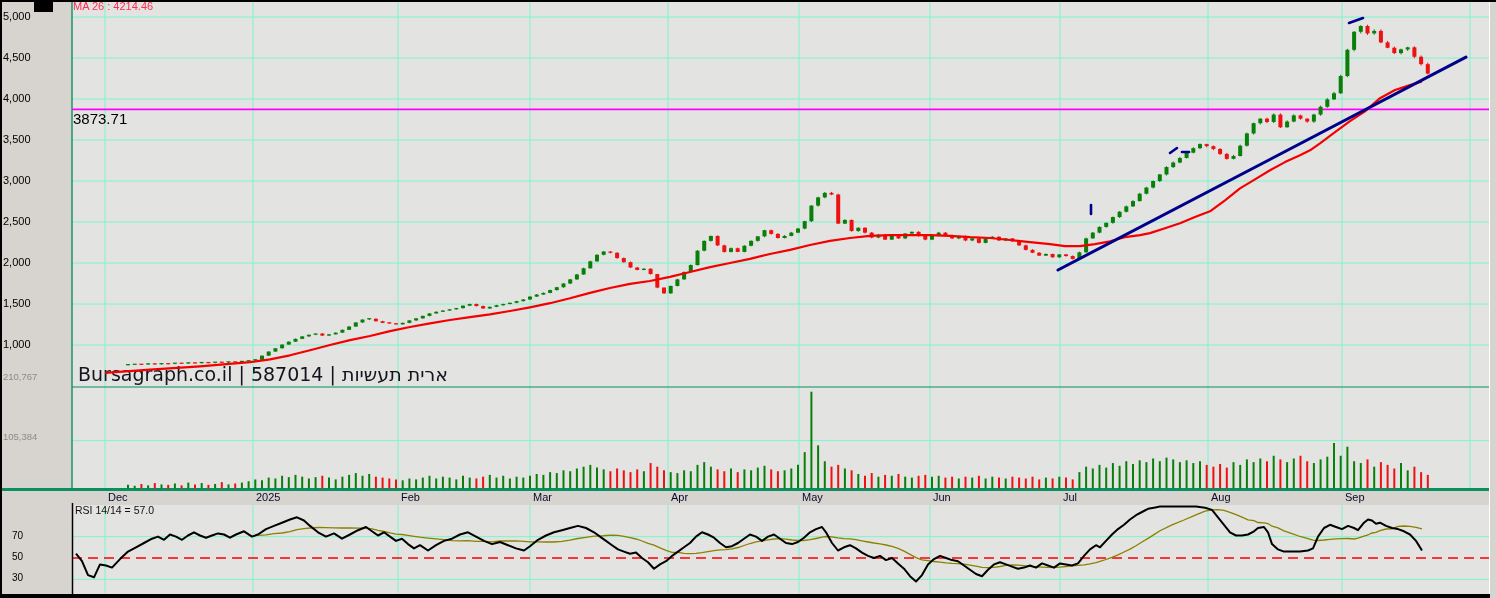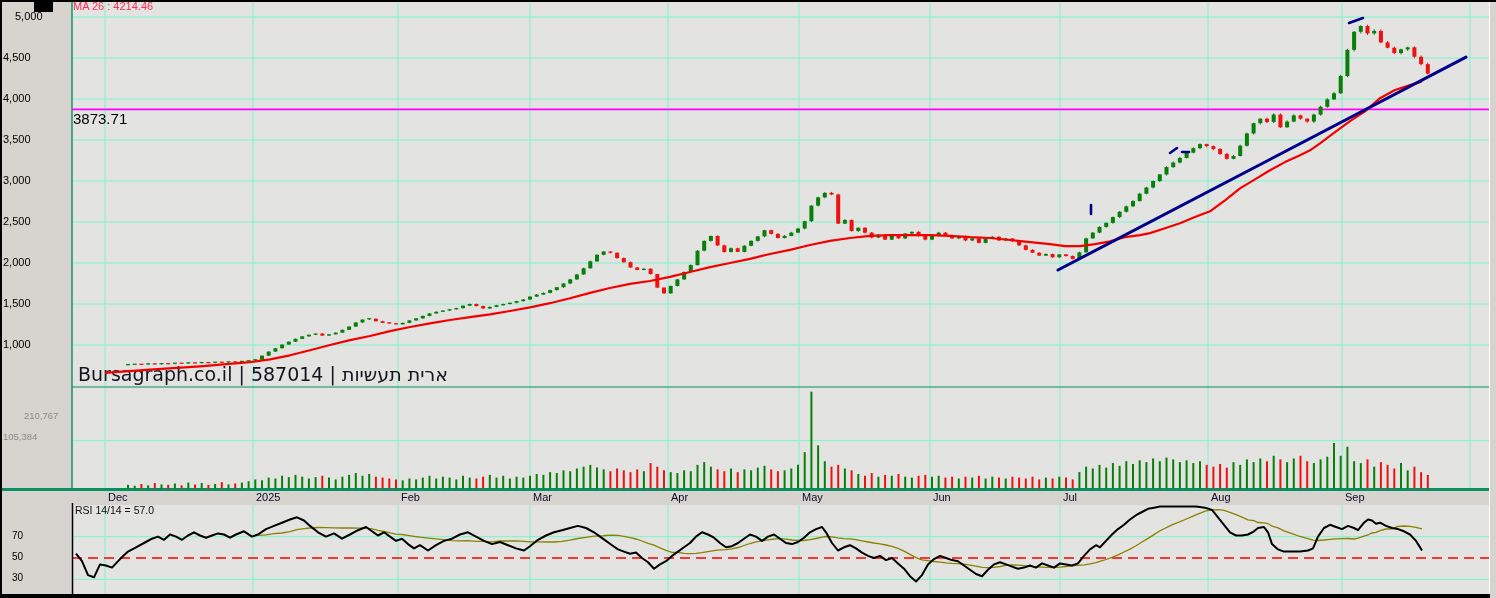--- a/index.html
+++ b/index.html
@@ -662,32 +662,32 @@
       <path d="M258 535.4 L 266 534.8 L 274 533.7 L 282 533.0 L 290 531.7 L 297 529.7 L 304 528.7 L 310 528.0 L 318 527.5 L 326 527.7 L 334 527.9 L 342 528.0 L 350 528.0 L 358 528.1 L 366 528.2 L 372 528.9 L 378 530.3 L 384 531.5 L 390 532.9 L 396 534.1 L 402 534.5 L 408 535.4 L 414 536.3 L 420 537.2 L 428 538.1 L 436 538.9 L 444 539.7 L 452 540.6 L 460 540.9 L 468 540.6 L 476 541.3 L 484 541.3 L 492 541.8 L 500 541.0 L 508 541.0 L 516 540.8 L 524 541.3 L 530 541.8 L 538 541.9 L 546 542.0 L 554 542.0 L 562 541.4 L 570 540.2 L 578 538.5 L 586 537.3 L 594 536.1 L 600 536.2 L 606 535.5 L 612 535.1 L 618 535.4 L 624 536.3 L 630 537.7 L 636 539.0 L 642 541.0 L 648 543.4 L 654 545.2 L 660 547.8 L 666 550.4 L 672 552.3 L 678 552.3 L 684 553.3 L 690 553.7 L 696 553.4 L 702 552.6 L 708 551.6 L 714 550.7 L 720 549.9 L 726 549.6 L 732 548.8 L 738 547.5 L 744 545.5 L 750 543.5 L 756 541.9 L 762 540.9 L 768 539.9 L 774 539.0 L 780 538.7 L 786 539.2 L 792 540.0 L 798 540.5 L 804 540.5 L 810 539.7 L 816 538.5 L 822 537.2 L 826 536.5 L 832 536.8 L 838 537.9 L 844 538.6 L 850 538.9 L 856 539.7 L 862 540.9 L 868 542.0 L 874 543.0 L 880 543.8 L 886 545.0 L 892 546.4 L 898 548.4 L 904 551.1 L 910 554.4 L 916 557.6 L 922 559.8 L 928 560.7 L 934 561.5 L 940 562.2 L 946 562.9 L 952 563.4 L 958 563.7 L 964 564.2 L 970 565.1 L 976 566.1 L 982 567.3 L 988 567.7 L 994 567.4 L 1000 566.5 L 1006 565.3 L 1012 564.8 L 1018 565.1 L 1024 565.6 L 1030 566.3 L 1036 566.9 L 1042 567.1 L 1048 567.4 L 1054 567.6 L 1060 567.1 L 1066 566.5 L 1072 565.8 L 1078 565.3 L 1084 564.8 L 1090 563.9 L 1096 562.6 L 1100 561.4 L 1106 559.5 L 1112 557.3 L 1118 554.9 L 1124 552.0 L 1130 549.1 L 1136 545.7 L 1142 542.0 L 1148 538.4 L 1154 534.6 L 1160 530.7 L 1172 524.8 L 1184 520.0 L 1196 514.8 L 1205 511.1 L 1212 509.8 L 1218 509.6 L 1224 510.4 L 1230 512.3 L 1236 514.7 L 1242 517.2 L 1248 519.8 L 1254 520.7 L 1258 522.5 L 1264 522.9 L 1268 523.5 L 1272 526.2 L 1278 527.8 L 1284 530.8 L 1292 533.7 L 1300 536.5 L 1308 538.7 L 1313 540.2 L 1318 540.5 L 1324 540.0 L 1330 539.3 L 1336 538.8 L 1342 538.7 L 1348 538.5 L 1354 539.0 L 1358 538.1 L 1364 536.1 L 1368 535.0 L 1372 533.0 L 1376 532.4 L 1380 530.6 L 1386 529.0 L 1392 528.9 L 1398 526.4 L 1404 526.0 L 1410 526.4 L 1416 527.4 L 1422 528.9" fill="none" stroke="#8b8000" stroke-width="1.3"></path>
       <path d="M76 553.7 L 82 561.2 L 88 575.1 L 94 577.3 L 100 564.4 L 106 565.5 L 112 567.6 L 120 559.1 L 128 551.6 L 136 547.3 L 144 543.0 L 152 538.7 L 158 536.6 L 164 539.8 L 170 534.5 L 176 536.6 L 182 539.8 L 188 535.5 L 194 532.3 L 200 535.5 L 206 537.7 L 212 535.5 L 218 533.4 L 224 534.5 L 230 537.7 L 236 534.5 L 244 531.3 L 252 536.6 L 258 534.5 L 266 529.1 L 274 525.9 L 282 522.7 L 290 519.5 L 297 517.3 L 304 520.5 L 310 525.9 L 318 532.3 L 326 536.6 L 334 533.4 L 342 538.7 L 350 534.5 L 358 530.2 L 366 527.0 L 372 531.3 L 378 535.5 L 384 532.3 L 390 536.6 L 396 540.9 L 402 538.7 L 408 544.1 L 414 548.4 L 420 545.2 L 428 550.5 L 436 545.2 L 444 540.9 L 452 538.7 L 460 534.5 L 468 532.3 L 476 536.6 L 484 540.9 L 492 544.1 L 500 542.0 L 508 545.2 L 516 548.4 L 524 550.5 L 530 546.2 L 538 539.8 L 546 535.5 L 554 532.3 L 562 530.2 L 570 528.0 L 578 525.9 L 586 528.0 L 594 532.3 L 600 536.6 L 606 540.9 L 612 545.2 L 618 549.4 L 624 551.6 L 630 553.7 L 636 552.6 L 642 558.0 L 648 562.3 L 654 568.7 L 660 564.4 L 666 561.2 L 672 555.9 L 678 551.6 L 684 547.3 L 690 543.0 L 696 536.6 L 702 532.3 L 708 534.5 L 714 537.7 L 720 543.0 L 726 547.3 L 732 546.2 L 738 543.0 L 744 538.7 L 750 534.5 L 756 536.6 L 762 540.9 L 768 536.6 L 774 534.5 L 780 538.7 L 786 543.0 L 792 544.1 L 798 542.0 L 804 537.7 L 810 532.3 L 816 529.1 L 822 527.0 L 826 532.3 L 832 543.0 L 838 550.5 L 844 547.3 L 850 545.2 L 856 548.4 L 862 552.6 L 868 555.9 L 874 558.0 L 880 555.9 L 886 560.1 L 892 558.0 L 898 563.4 L 904 568.7 L 910 576.2 L 916 581.5 L 922 575.1 L 928 564.4 L 934 559.1 L 940 555.9 L 946 558.0 L 952 560.1 L 958 561.2 L 964 565.5 L 970 569.8 L 976 574.0 L 982 576.2 L 988 569.8 L 994 564.4 L 1000 562.3 L 1006 564.4 L 1012 566.6 L 1018 568.7 L 1024 567.6 L 1030 565.5 L 1036 567.6 L 1042 563.4 L 1048 565.5 L 1054 567.6 L 1060 563.4 L 1066 564.4 L 1072 565.5 L 1078 563.4 L 1084 555.9 L 1090 549.4 L 1096 545.2 L 1100 547.3 L 1106 540.9 L 1112 534.5 L 1118 529.1 L 1124 524.8 L 1130 519.5 L 1136 515.2 L 1142 512.0 L 1148 508.8 L 1154 507.7 L 1160 506.6 L 1172 506.6 L 1184 506.6 L 1196 506.6 L 1205 507.7 L 1212 509.9 L 1218 517.3 L 1224 524.8 L 1230 532.3 L 1236 535.5 L 1242 535.5 L 1248 534.5 L 1254 531.3 L 1258 528.0 L 1264 527.0 L 1268 532.3 L 1272 544.1 L 1278 549.4 L 1284 551.6 L 1292 551.6 L 1300 551.6 L 1308 550.5 L 1313 548.4 L 1318 536.6 L 1324 528.0 L 1330 524.8 L 1336 527.0 L 1342 529.1 L 1348 525.9 L 1354 528.0 L 1358 530.2 L 1364 522.7 L 1368 519.5 L 1372 520.5 L 1376 523.8 L 1380 522.7 L 1386 525.9 L 1392 528.0 L 1398 529.1 L 1404 531.3 L 1410 534.5 L 1416 540.9 L 1422 550.5" fill="none" stroke="#000000" stroke-width="2" stroke-linejoin="round"></path>
       <line x1="72.5" y1="503" x2="72.5" y2="594" stroke="#000" stroke-width="1.5"></line>
     </svg>
 
   <div class="lbl ma-lbl">MA 26 : 4214.46</div>
   <div class="lbl hline-lbl">3873.71</div>
   <div class="lbl rsi-ind-lbl">RSI 14/14 = 57.0</div>
 
   <div id="price-ticks">
-      <div class="lbl price-tick" style="left: 3px; top: 11px; padding-left: 12px;">5,000</div>
+      <div class="lbl price-tick" style="left: 3px; top: 11px;">5,000</div>
       <div class="lbl price-tick" style="left: 3px; top: 52px; text-align: right;">4,500</div>
       <div class="lbl price-tick" style="left: 3px; top: 93px;">4,000</div>
       <div class="lbl price-tick" style="left: 3px; top: 134px;">3,500</div>
       <div class="lbl price-tick" style="left: 3px; top: 175px;">3,000</div>
       <div class="lbl price-tick" style="left: 3px; top: 216px;">2,500</div>
       <div class="lbl price-tick" style="left: 3px; top: 257px;">2,000</div>
       <div class="lbl price-tick" style="left: 3px; top: 298px;">1,500</div>
       <div class="lbl price-tick" style="left: 3px; top: 339px;">1,000</div>
     </div>
   <div id="vol-ticks">
-      <div class="lbl vol-tick" style="left: 3px; top: 411px; padding-left: 21px;">210,767</div>
+      <div class="lbl vol-tick" style="left: 3px; top: 372px;">210,767</div>
       <div class="lbl vol-tick" style="left: 3px; top: 431.603px;">105,384</div>
     </div>
   <div id="rsi-ticks">
       <div class="lbl rsi-tick" style="left: 12px; top: 530.6px; text-align: center;">70</div>
       <div class="lbl rsi-tick" style="left: 12px; top: 552px;">50</div>
       <div class="lbl rsi-tick" style="left: 12px; top: 573.4px;">30</div>
     </div>
   <div id="month-labels">
       <div class="lbl month-lbl" style="left: 108px; top: 492px; text-align: center;">Dec</div>
       <div class="lbl month-lbl" style="left: 256px; top: 492px;">2025</div>

